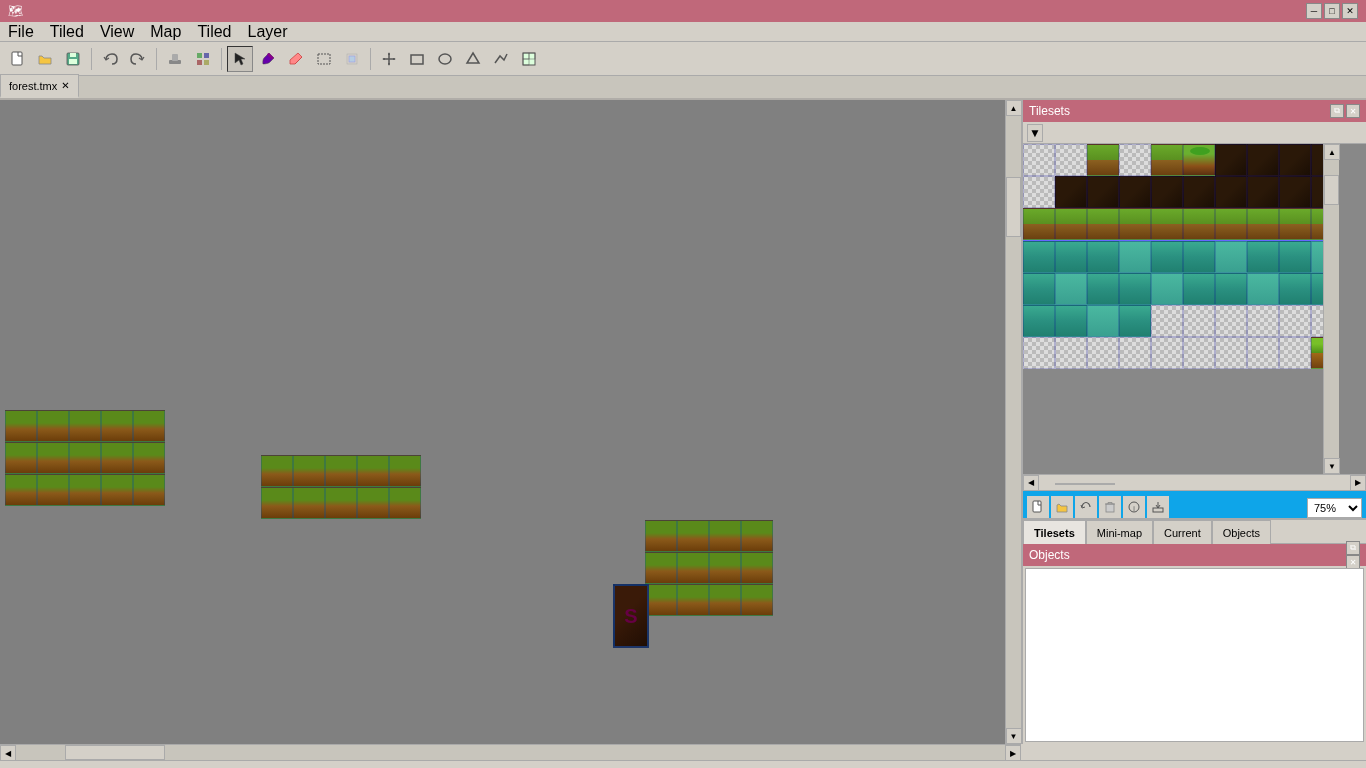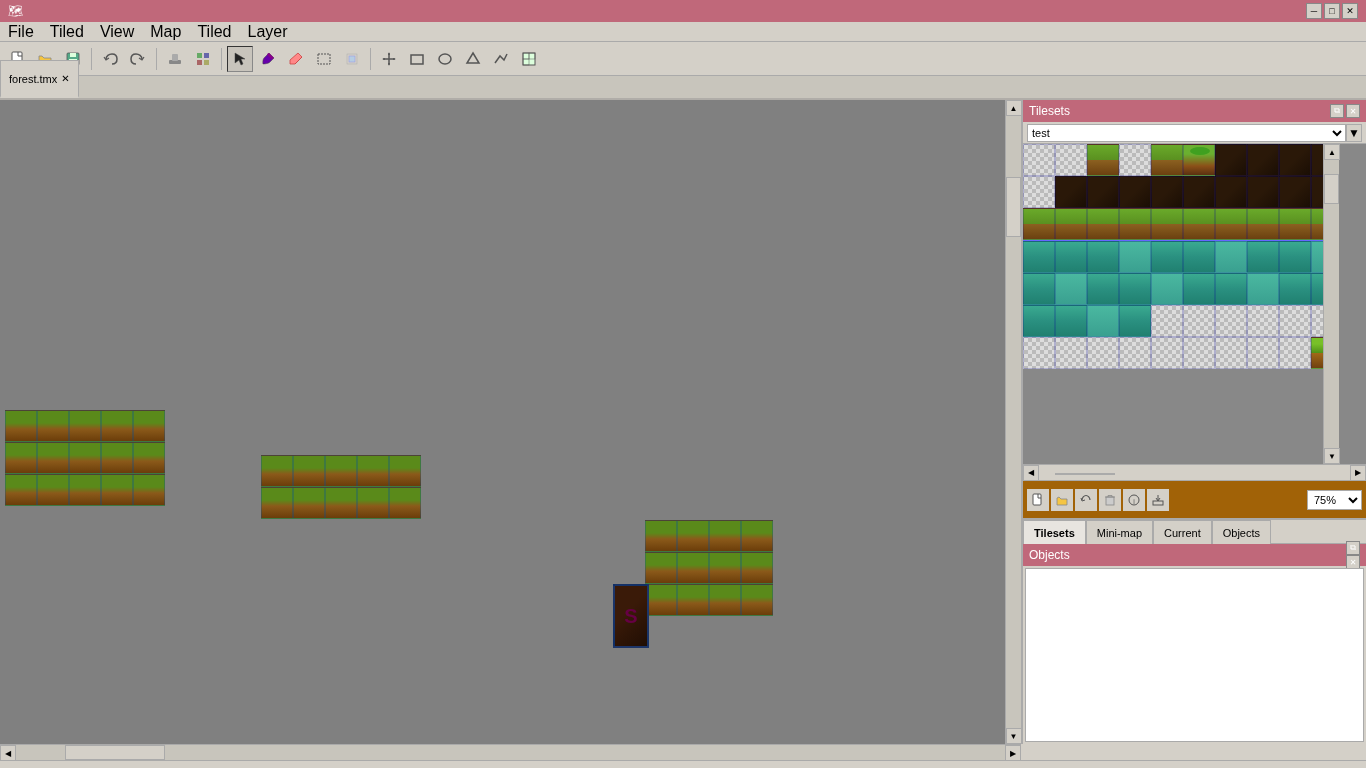--- a/index.html
+++ b/index.html
@@ -64,21 +64,21 @@
 
     
     #tab-bar {
       height: 24px;
       background: #c8c5bc;
       display: flex;
       align-items: flex-end;
       border-bottom: 2px solid #b0ada8;
     }
     .tab {
-      height: 38px;
+      height: 24px;
       background: #d4d0c8;
       border: 1px solid #aaa;
       border-bottom: none;
       padding: 0 8px;
       display: flex; align-items: center; gap: 4px;
       cursor: pointer; font-size: 11px;
     }
     .tab.active { background: #d4d0c8; border-bottom: 2px solid #d4d0c8; }
     .tab .close-x { font-size: 10px; cursor: pointer; }
 
@@ -145,23 +145,23 @@
       position: relative;
       background: #888;
     }
     #tileset-scroll-h {
       height: 16px;
       background: #d4d0c8;
       border-top: 1px solid #aaa;
       display: flex; align-items: center;
     }
     #tileset-toolbar {
-      height: 38px;
-      background: #a16207;
-      display: flex; align-items: center;
+      height: 28px;
+      background: #0ea5e9;
+      display: flex; align-items: flex-end;
       padding: 0 4px; gap: 2px;
       border-top: 1px solid #aaa;
     }
     .tileset-tb-btn {
       width: 22px; height: 22px;
       background: #d4d0c8;
       border: 1px solid transparent;
       display: flex; align-items: center; justify-content: center;
       cursor: pointer; font-size: 12px;
     }
@@ -518,23 +518,20 @@
     <div id="tilesets-panel">
       <div id="tilesets-header">
         <span>Tilesets</span>
         <div class="panel-controls">
           <div class="panel-btn">⧉</div>
           <div class="panel-btn">✕</div>
         </div>
       </div>
 
       <div id="tileset-selector">
-        <select style="flex:1;">
-          <option>test</option>
-        </select>
         <div class="expand-btn">▼</div>
       </div>
 
       <div id="tileset-content">
 
         <div style="display:flex; height:100%;">
           <div id="ts-img">
 
             <div style="display:flex;">
               <div class="ts-cell" style="background: repeating-conic-gradient(#bbb 0% 25%, #ddd 0% 50%) 0 0/8px 8px;"></div>

